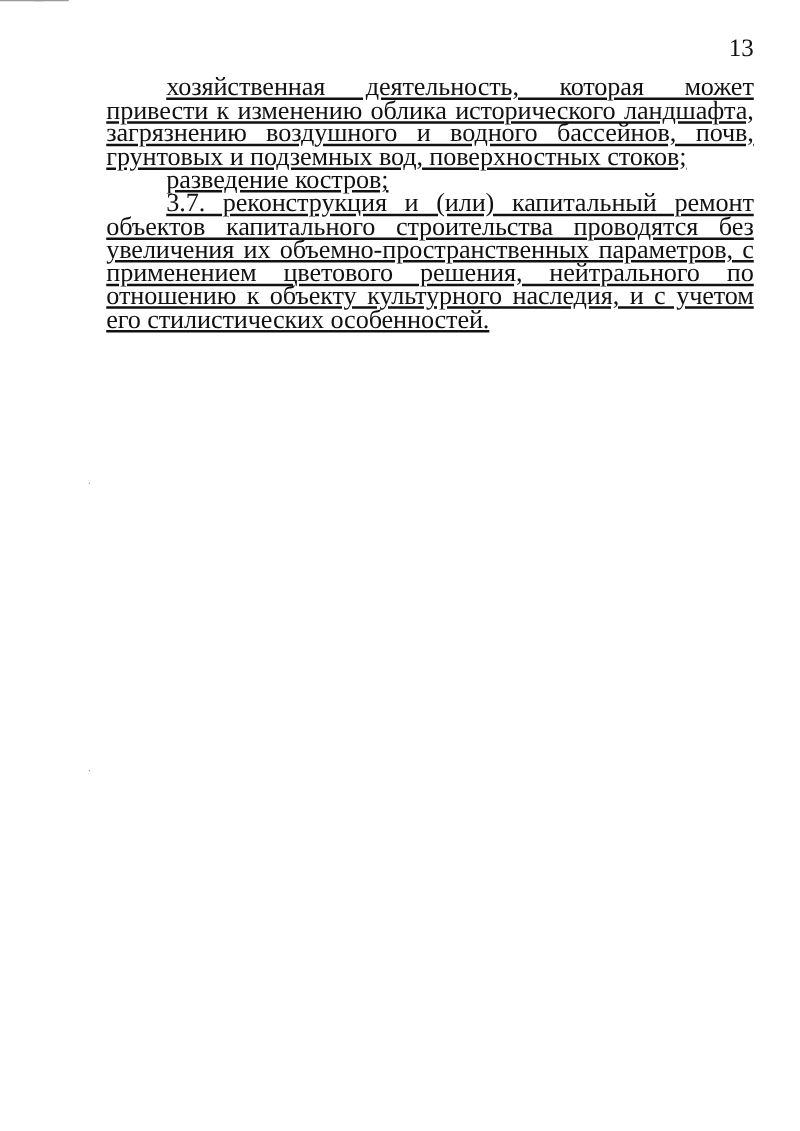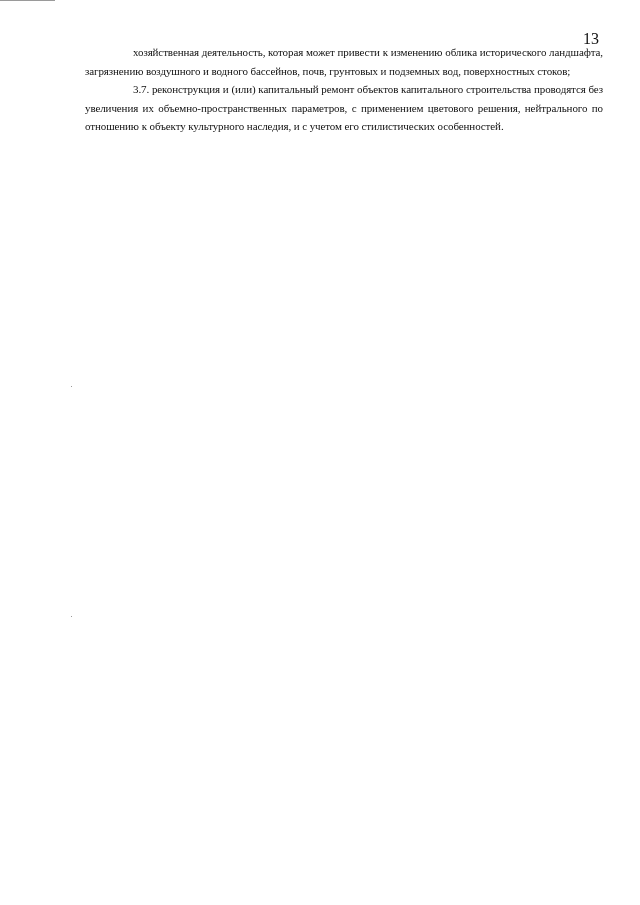--- a/index.html
+++ b/index.html
@@ -28,30 +28,31 @@
       left: 27px;
       top: 0;
       width: 8px;
       height: 1px;
       background: #9a9a9a;
     }
     .page-number {
       position: absolute;
       left: 583px;
       top: 30px;
-      font-size: 16px;
+      font-size: 20px;
       line-height: 18px;
     }
     .body-text {
       position: absolute;
       left: 85px;
-      top: 43px;
+      top: 60px;
       width: 518px;
-      font-size: 11px;
+      font-size: 21px;
       line-height: 18.6px;
+      text-decoration: underline;
     }
     .para {
       margin: 0;
       text-align: justify;
       text-indent: 48px;
       letter-spacing: -0.1px;
     }
     .speck {
       position: absolute;
       width: 1px;
@@ -62,17 +63,18 @@
 </head>
 <body>
 
 <div class="top-edge"></div>
 <div class="top-edge2"></div>
 
 <div class="page-number">13</div>
 
 <div class="body-text">
   <p class="para">хозяйственная деятельность, которая может привести к изменению облика исторического ландшафта, загрязнению воздушного и водного бассейнов, почв, грунтовых и подземных вод, поверхностных стоков;</p>
+  <p class="para">разведение костров;</p>
   <p class="para">3.7. реконструкция и (или) капитальный ремонт объектов капитального строительства проводятся без увеличения их объемно-пространственных параметров, с применением цветового решения, нейтрального по отношению к объекту культурного наследия, и с учетом его стилистических особенностей.</p>
 </div>
 
 <div class="speck" style="left:71px;top:386px;"></div>
 <div class="speck" style="left:71px;top:616px;"></div>
 
 </body></html>

